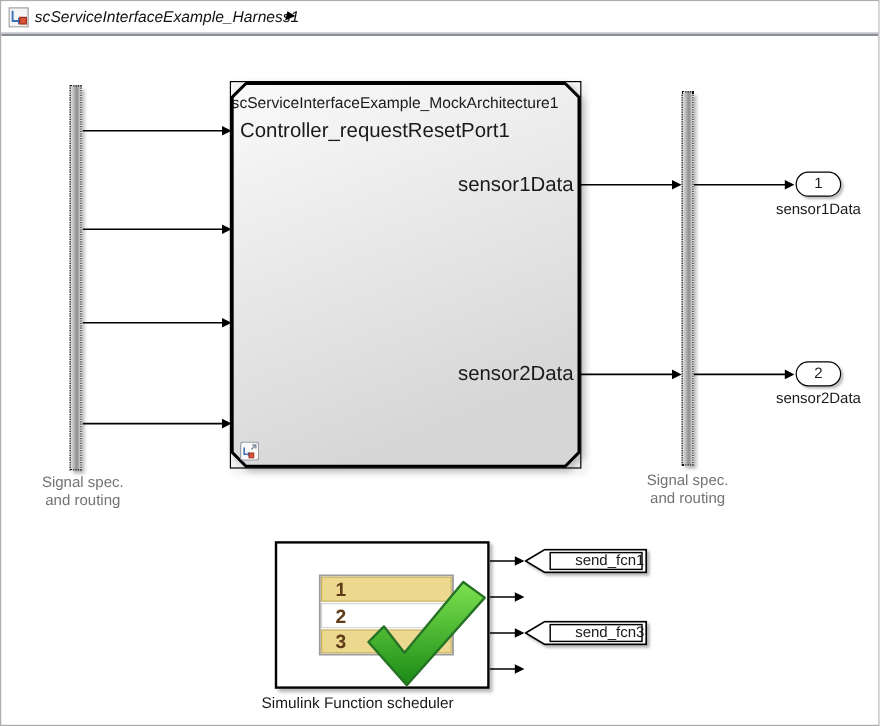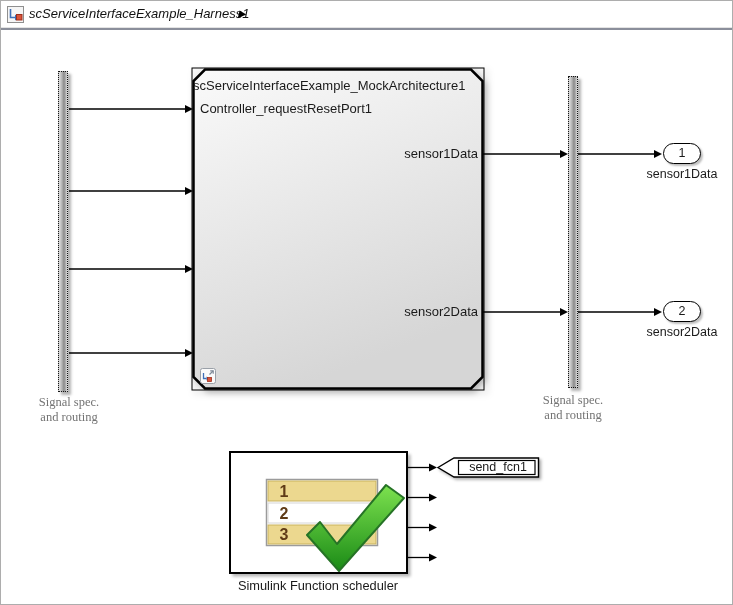--- a/index.html
+++ b/index.html
@@ -20,50 +20,50 @@
   .wires polygon{fill:#000;}
   
   .router-bar{
     position:absolute;width:10px;box-sizing:border-box;
     background:linear-gradient(to right,#e2e2e2 0%,#b6b6b6 35%,#8a8a8a 62%,#b9b9b9 88%,#dadada 100%);
     border:1px dotted #151515;
     box-shadow:3px 3px 3px rgba(0,0,0,0.30);
   }
   .router-bar.left{left:57px;top:70px;height:321px;}
   .router-bar.right{left:567px;top:75px;height:312px;}
-  .router-label{position:absolute;width:110px;text-align:center;font-size:12.5px;line-height:15px;color:#737373;font-family:Liberation Serif, serif;}
+  .router-label{position:absolute;width:110px;text-align:center;font-size:12.5px;line-height:15px;color:#737373;}
   .router-label.left{left:13px;top:394px;}
   .router-label.right{left:517px;top:392px;}
   
   .mock-block-svg{position:absolute;left:190px;top:66px;filter:drop-shadow(3px 3px 3px rgba(0,0,0,0.28));}
   .mock-title{position:absolute;left:192px;top:77px;width:276px;font-size:13px;white-space:nowrap;}
-  .port-label{position:absolute;font-size:13px;height:18px;line-height:18px;white-space:nowrap;}
+  .port-label{position:absolute;font-size:17px;height:18px;line-height:18px;white-space:nowrap;}
   .port-label.in{left:199px;}
   .port-label.out{left:330px;width:147px;text-align:right;}
   .block-badge{position:absolute;left:199px;top:367px;width:16px;height:16px;}
   
   .outport{
     position:absolute;left:662px;width:38px;height:21px;box-sizing:border-box;
     background:#fff;border:1.6px solid #000;border-radius:11px;
     text-align:center;line-height:18px;font-size:12.5px;
     box-shadow:2px 2px 2px rgba(0,0,0,0.25);
   }
   .outport-label{position:absolute;left:638px;width:86px;text-align:center;font-size:12.5px;white-space:nowrap;}
   
   .scheduler{
     position:absolute;left:228px;top:450px;width:179px;height:123px;box-sizing:border-box;
     background:#fff;border:2px solid #000;
     box-shadow:2.5px 2.5px 3px rgba(0,0,0,0.30);
   }
   .scheduler svg{position:absolute;left:0;top:0;}
-  .scheduler-label{position:absolute;left:217px;top:577px;width:200px;text-align:center;font-size:12.8px;white-space:nowrap;}
+  .scheduler-label{position:absolute;left:217px;top:577px;width:200px;font-size:12.8px;white-space:nowrap;}
   
   .fcn-tag{position:absolute;left:436px;width:103px;height:21px;filter:drop-shadow(2px 2px 1.5px rgba(0,0,0,0.33));}
   .fcn-tag svg{position:absolute;left:0;top:0;}
-  .fcn-tag span{position:absolute;left:22px;right:3px;top:0;height:21px;line-height:21px;text-align:center;font-size:12.5px;white-space:nowrap;}
+  .fcn-tag span{position:absolute;left:22px;right:3px;top:0;height:21px;line-height:21px;text-align:right;font-size:12.5px;white-space:nowrap;}
 </style>
 </head>
 <body>
 
 <div class="window">
 
   <div class="breadcrumb">
     <svg class="crumb-icon" viewBox="0 0 17 17">
       <rect x="0.5" y="0.5" width="16" height="16" fill="#f5f5f5" stroke="#8f8f8f"></rect>
       <polyline points="3.5,3 3.5,11.5 8,11.5" fill="none" stroke="#3d6fb8" stroke-width="1.6"></polyline>
@@ -193,14 +193,21 @@
   </div>
   <div class="scheduler-label">Simulink Function scheduler</div>
 
   <div class="fcn-tag" style="top:456px">
     <svg width="103" height="21" viewBox="0 0 103 21">
       <polygon points="1,10.5 17,1 101.5,1 101.5,20 17,20" fill="#fff" stroke="#000" stroke-width="1.4"></polygon>
       <rect x="21.5" y="3.5" width="76.5" height="14" fill="none" stroke="#000" stroke-width="1.2"></rect>
     </svg>
     <span>send_fcn1</span>
   </div>
+  <div class="fcn-tag" style="top:516px">
+    <svg width="103" height="21" viewBox="0 0 103 21">
+      <polygon points="1,10.5 17,1 101.5,1 101.5,20 17,20" fill="#fff" stroke="#000" stroke-width="1.4"></polygon>
+      <rect x="21.5" y="3.5" width="76.5" height="14" fill="none" stroke="#000" stroke-width="1.2"></rect>
+    </svg>
+    <span>send_fcn3</span>
+  </div>
 
 </div>
 
 </body></html>

